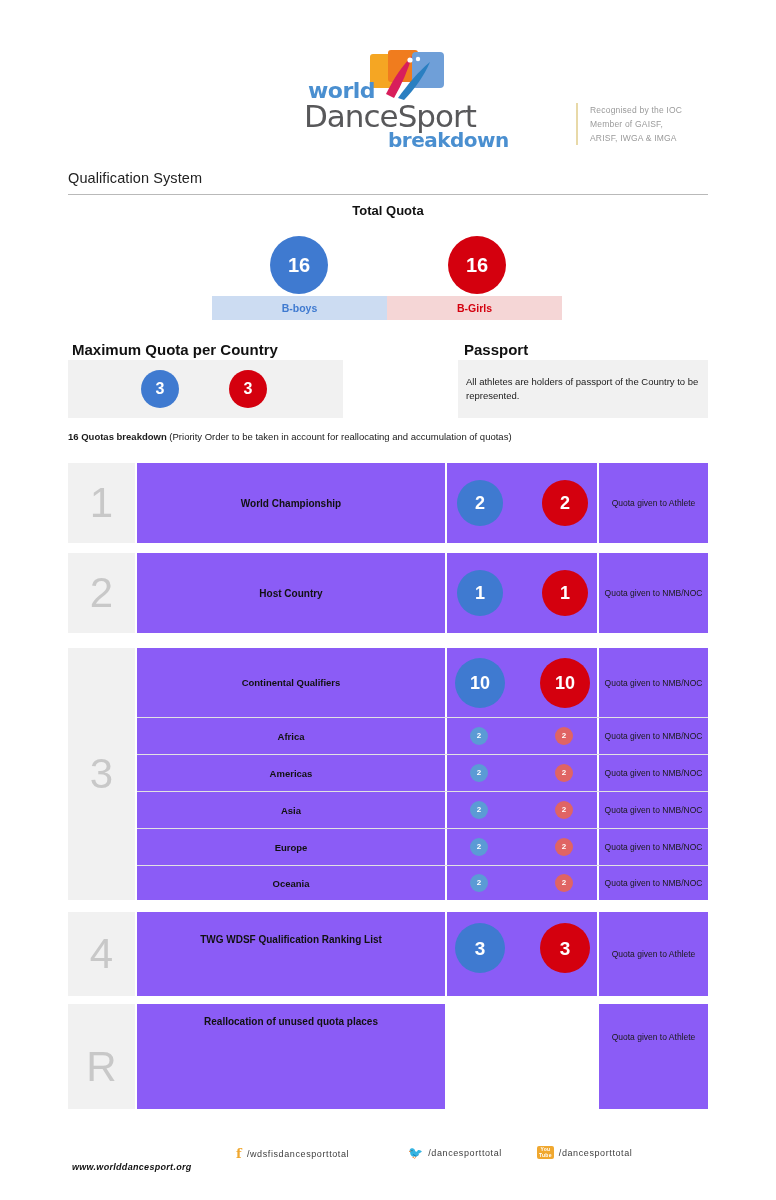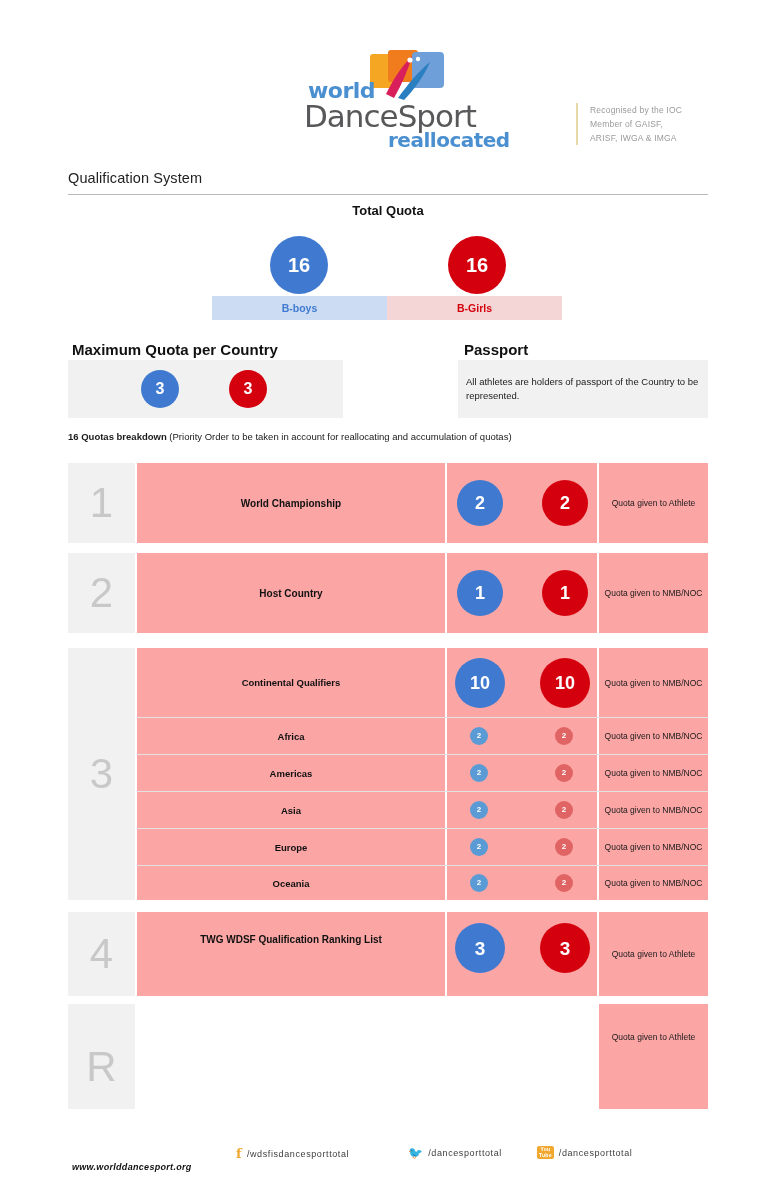--- a/index.html
+++ b/index.html
@@ -105,21 +105,21 @@
     position: absolute; left: 0; top: 0; width: 67px;
     background: #f1f1f1;
     display: flex; align-items: center; justify-content: center;
     font-size: 42px; color: #c8c8c8; font-weight: 300;
     font-family: "Liberation Sans", sans-serif;
   }
   .row-main {
     position: absolute; left: 69px; top: 0; right: 0; bottom: 0;
   }
   .cell {
-    position: absolute; top: 0; background: #fca5a5; height: 100%;
+    position: absolute; top: 0; background: #8b5cf6; height: 100%;
   }
   .cell-name {
     left: 0; width: 308px;
     display: flex; align-items: center; justify-content: center;
     font-size: 10px; font-weight: bold; color: #111; text-align: center;
   }
   .cell-nums { left: 310px; width: 150px; }
   .cell-note {
     left: 462px; width: 109px;
     display: flex; align-items: center; justify-content: center;
@@ -162,21 +162,21 @@
         <rect x="2" y="6" width="30" height="34" rx="3" fill="#f5a623"></rect>
         <rect x="20" y="2" width="30" height="32" rx="3" fill="#f07c1e"></rect>
         <rect x="44" y="4" width="32" height="36" rx="4" fill="#6f9fd8"></rect>
         <path d="M18 46 C26 30, 34 18, 44 8 C40 22, 34 36, 26 50 Z" fill="#d81e5b"></path>
         <path d="M30 50 C40 36, 50 24, 62 14 C56 28, 46 42, 36 52 Z" fill="#2a7fc1"></path>
         <circle cx="42" cy="12" r="2.6" fill="#ffffff"></circle>
         <circle cx="50" cy="11" r="2.2" fill="#ffffff"></circle>
       </svg>
       <div class="logo-word-world">world</div>
       <div class="logo-word-main">DanceSport</div>
-      <div class="logo-word-fed">reallocated</div>
+      <div class="logo-word-fed">breakdown</div>
     </div>
 
     <div class="ioc-block">
       <div>Recognised by the IOC</div>
       <div>Member of GAISF,</div>
       <div>ARISF, IWGA &amp; IMGA</div>
     </div>
   </div>
 
   <div class="page-title">Qualification System</div>
@@ -316,20 +316,21 @@
           <div class="circle c-red" style="left:93px; top:11px; width:50px; height:50px; font-size:19px;">3</div>
         </div>
       </div>
       <div class="cell cell-note">Quota given to Athlete</div>
     </div>
   </div>
 
   <div class="row-block" style="top:1004px; height:105px;">
     <div class="row-num-cell" style="height:105px; align-items:flex-end; padding-bottom:18px;">R</div>
     <div class="row-main">
+      <div class="cell cell-name" style="align-items:flex-start; padding-top:12px;">Reallocation of unused quota places</div>
       <div class="cell cell-note" style="align-items:flex-start; padding-top:28px;">Quota given to Athlete</div>
     </div>
   </div>
 
   <div class="footer">
     <div class="footer-item footer-url" style="left:72px; top:24px;font-style:italic;">www.worlddancesport.org</div>
 
     <div class="footer-item" style="left:236px; top:8px;">
       <span class="fico fico-fb">f</span>
       <span class="handle">/wdsfisdancesporttotal</span>

